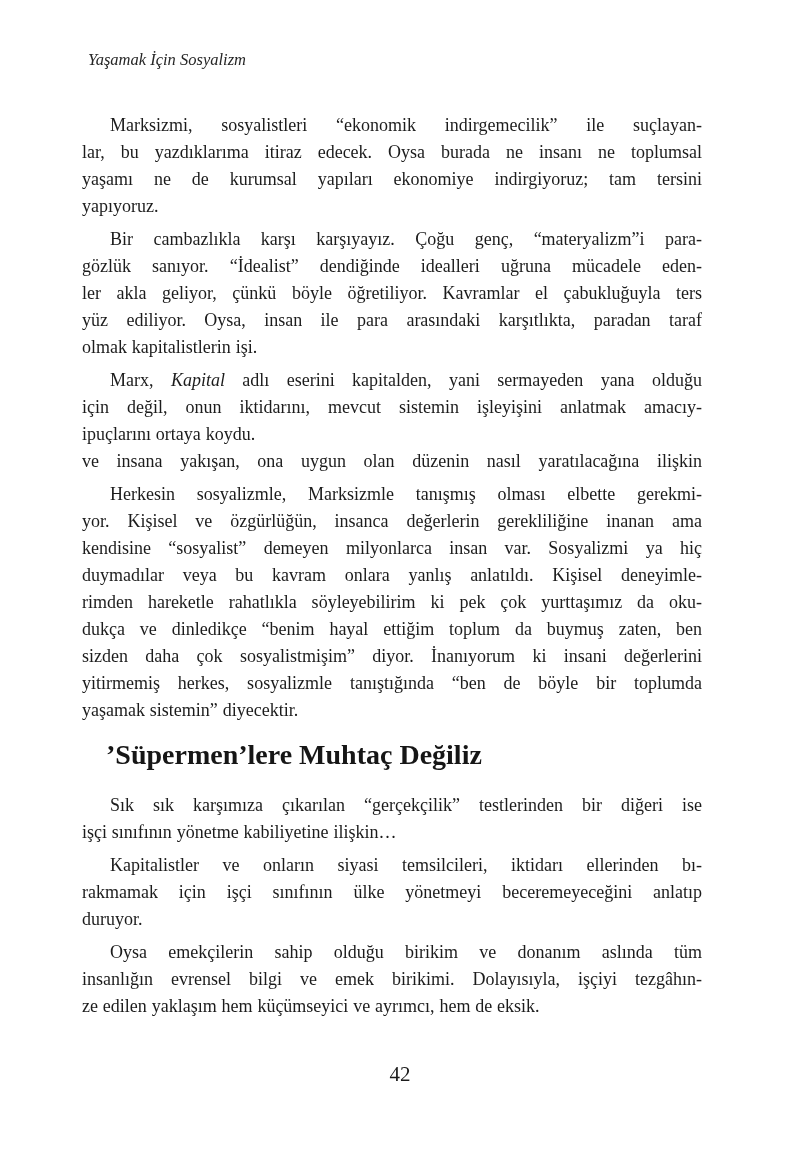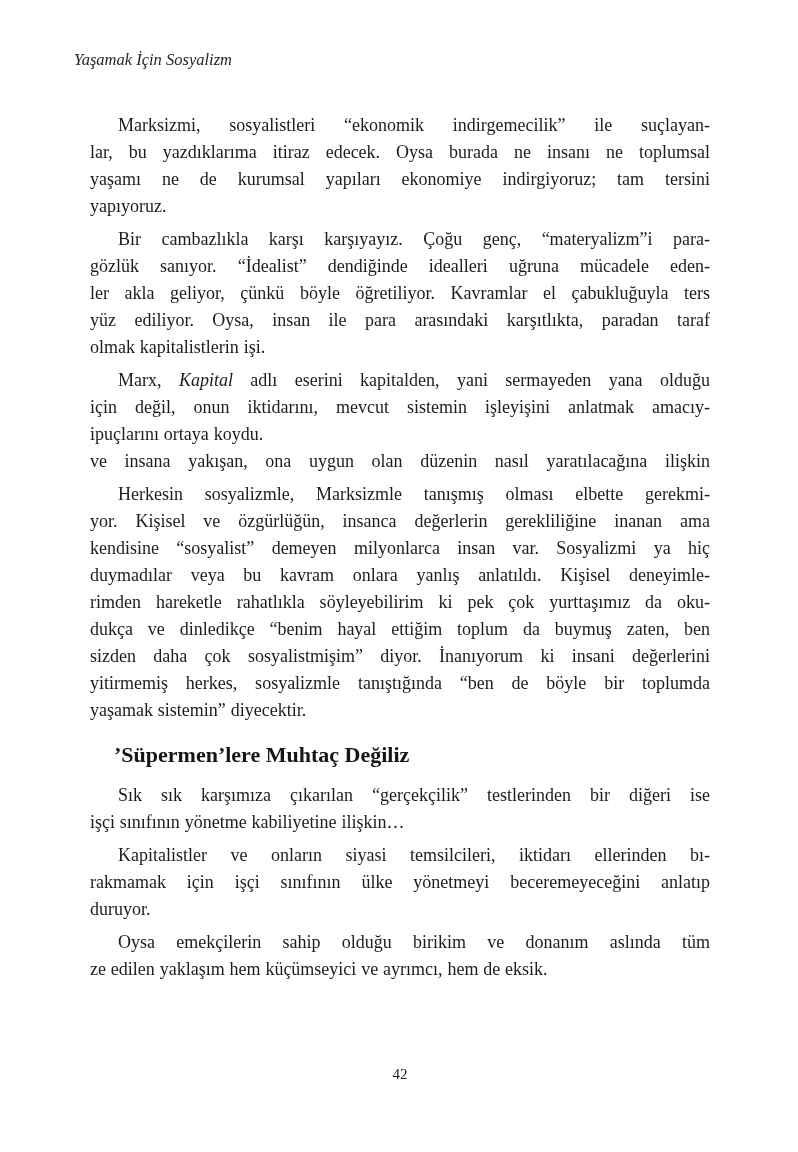--- a/index.html
+++ b/index.html
@@ -12,31 +12,31 @@
     width: 798px;
     height: 1152px;
     background: #ffffff;
     font-family: "Liberation Serif", "DejaVu Serif", serif;
     color: #1c1c1c;
     overflow: hidden;
   }
   .running-header {
     position: absolute;
     top: 50px;
-    left: 74px;
+    left: 88px;
     width: 620px;
     font-style: italic;
     font-size: 16.5px;
     line-height: 20px;
     color: #262626;
   }
   .body-text {
     position: absolute;
     top: 112px;
-    left: 90px;
+    left: 82px;
     width: 620px;
   }
   .para {
     margin: 0 0 6px 0;
   }
   .line {
     font-size: 18px;
     line-height: 27px;
     text-align: justify;
     text-align-last: justify;
@@ -45,34 +45,34 @@
   .line.first {
     text-indent: 28px;
   }
   .line.last {
     text-align-last: left;
   }
   .it {
     font-style: italic;
   }
   .section-heading {
-    margin: 16px 0 12px 0;
+    margin: 16px 0 22px 0;
     padding-left: 24px;
-    font-size: 22px;
+    font-size: 28px;
     line-height: 30px;
     font-weight: bold;
     color: #161616;
   }
   .page-number {
     position: absolute;
     top: 1062px;
     left: 90px;
     width: 620px;
     text-align: center;
-    font-size: 15px;
+    font-size: 21px;
     line-height: 24px;
     color: #1c1c1c;
   }
 </style>
 </head>
 <body>
 
 <div class="page">
 
   <div class="running-header">Yaşamak İçin Sosyalizm</div>
@@ -116,20 +116,21 @@
         <div class="line first"><span>Sık sık karşımıza çıkarılan “gerçekçilik” testlerinden bir diğeri ise</span></div>
         <div class="line last"><span>işçi sınıfının yönetme kabiliyetine ilişkin…</span></div>
       </div>
     <div class="para">
         <div class="line first"><span>Kapitalistler ve onların siyasi temsilcileri, iktidarı ellerinden bı-</span></div>
         <div class="line"><span>rakmamak için işçi sınıfının ülke yönetmeyi beceremeyeceğini anlatıp</span></div>
         <div class="line last"><span>duruyor.</span></div>
       </div>
     <div class="para">
         <div class="line first"><span>Oysa emekçilerin sahip olduğu birikim ve donanım aslında tüm</span></div>
+        <div class="line"><span>insanlığın evrensel bilgi ve emek birikimi. Dolayısıyla, işçiyi tezgâhın-</span></div>
         <div class="line last"><span>ze edilen yaklaşım hem küçümseyici ve ayrımcı, hem de eksik.</span></div>
       </div>
 
   </div>
 
   <div class="page-number">42</div>
 
 </div>
 
 </body></html>

